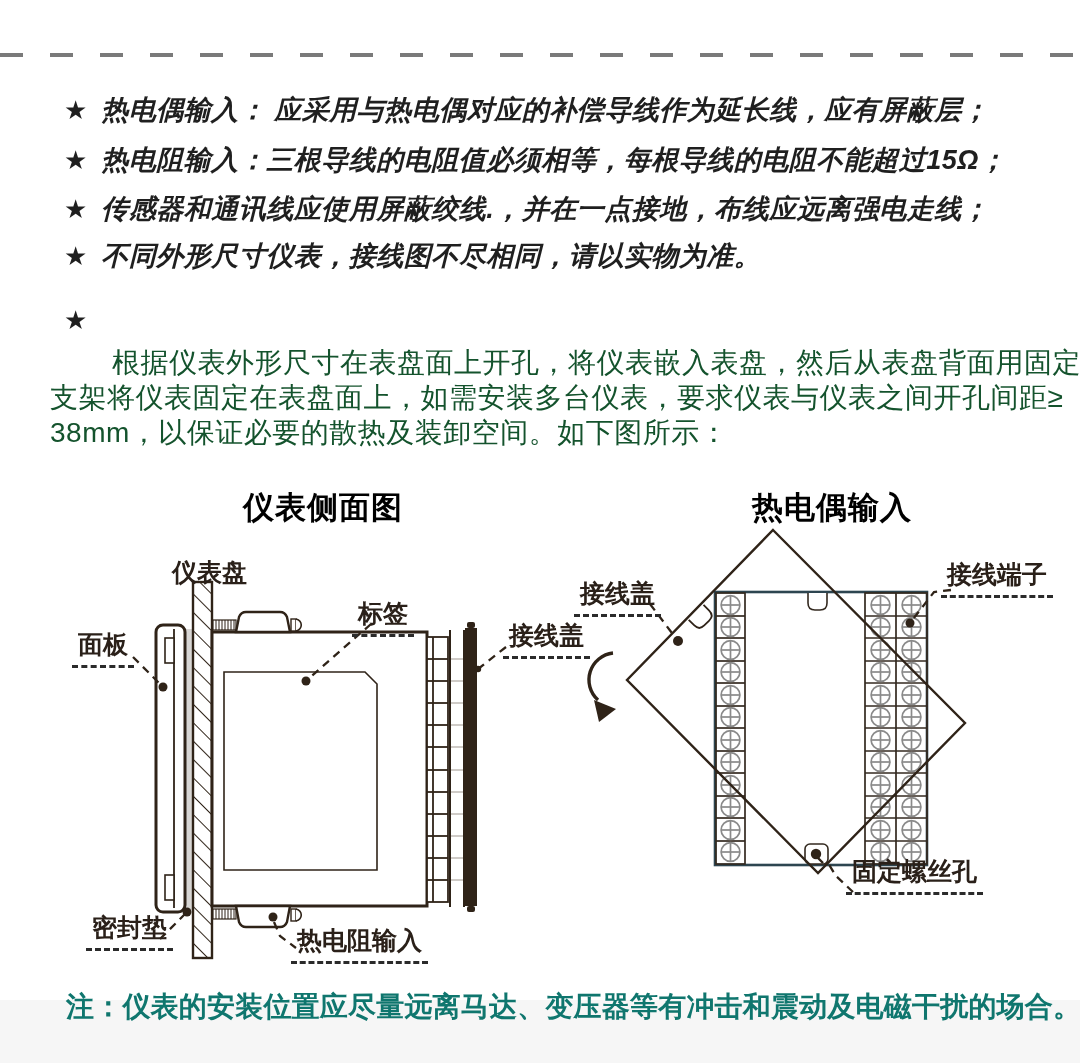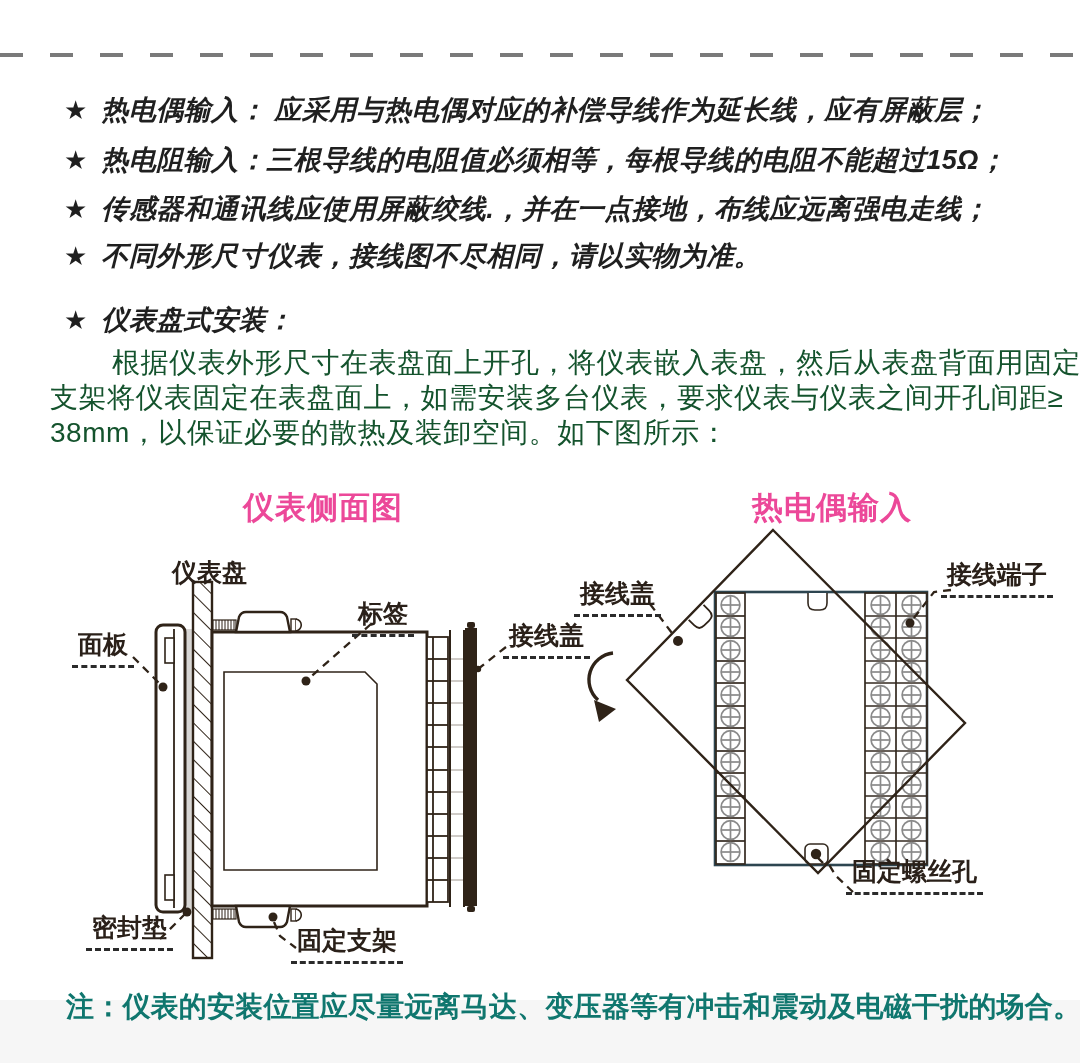--- a/index.html
+++ b/index.html
@@ -6,21 +6,21 @@
   body{width:1080px;height:1063px;position:relative;background:#ffffff;overflow:hidden;
        font-family:"Liberation Sans","DejaVu Sans",sans-serif;}
   .abs{position:absolute;}
   .sep{left:0;top:53px;width:1080px;height:4px;
        background:repeating-linear-gradient(to right,#7a7a7a 0 23px,transparent 23px 50px);}
   .bullet{display:flex;align-items:flex-start;color:#1f1f1f;white-space:nowrap;}
   .bullet .star{font-size:26px;line-height:30px;margin-right:14px;}
   .bullet .btxt{font-size:27px;line-height:30px;font-weight:bold;letter-spacing:0.5px;font-style:italic;}
   .pline{font-size:28px;line-height:30px;font-weight:normal;color:#14532d;white-space:nowrap;letter-spacing:0.5px;}
   .dtitle{font-family:"DejaVu Serif","Liberation Serif",serif;font-size:31px;font-weight:bold;
-          color:#ec4899;white-space:nowrap;letter-spacing:1px;}
+          color:#000000;white-space:nowrap;letter-spacing:1px;}
   .dlabel{font-size:25px;font-weight:bold;color:#2a2019;white-space:nowrap;padding:0 6px 4px;z-index:5;}
   .dlabel.u{border-bottom:3px dashed #2b2b2b;}
   .note{font-size:28px;font-weight:bold;color:#0f766e;white-space:nowrap;z-index:3;letter-spacing:0.2px;}
   .band{left:0;top:1000px;width:1080px;height:63px;background:#f6f6f6;z-index:1;}
   svg.dsvg{position:absolute;z-index:2;}
   .leader{stroke:#2f2318;stroke-width:2.3;stroke-dasharray:8 6;fill:none;}
 </style>
 </head>
 <body>
 
@@ -39,21 +39,20 @@
 <div class="abs bullet" style="left:64px;top:194px;">
   <span class="star">★</span>
   <span class="btxt">传感器和通讯线应使用屏蔽绞线.，并在一点接地，布线应远离强电走线；</span>
 </div>
 <div class="abs bullet" style="left:64px;top:241px;">
   <span class="star">★</span>
   <span class="btxt">不同外形尺寸仪表，接线图不尽相同，请以实物为准。</span>
 </div>
 <div class="abs bullet" style="left:64px;top:305px;">
   <span class="star">★</span>
-  <span class="btxt">仪表盘式安装：</span>
 </div>
 
 <div class="abs pline" style="left:112px;top:348px;">根据仪表外形尺寸在表盘面上开孔，将仪表嵌入表盘，然后从表盘背面用固定</div>
 <div class="abs pline" style="left:50px;top:383px;">支架将仪表固定在表盘面上，如需安装多台仪表，要求仪表与仪表之间开孔间距≥</div>
 <div class="abs pline" style="left:50px;top:418px;">38mm，以保证必要的散热及装卸空间。如下图所示：</div>
 
 <div class="abs dtitle" style="left:243px;top:487px;">仪表侧面图</div>
 <div class="abs dtitle" style="left:752px;top:487px;">热电偶输入</div>
 
 <svg class="dsvg" style="left:70px;top:545px;" width="470" height="430" viewBox="0 0 470 430">
@@ -269,19 +268,19 @@
       <circle cx="325" cy="103" r="4.5" fill="#2f2318"></circle>
     <path class="leader" d="M268,372 L251,356 L243,343"></path>
   </g>
 </svg>
 
 <div class="abs dlabel" style="left:166px;top:556px;">仪表盘</div>
 <div class="abs dlabel u" style="left:72px;top:628px;">面板</div>
 <div class="abs dlabel u" style="left:352px;top:597px;">标签</div>
 <div class="abs dlabel u" style="left:503px;top:619px;">接线盖</div>
 <div class="abs dlabel u" style="left:86px;top:911px;font-family:Liberation Serif, serif;">密封垫</div>
-<div class="abs dlabel u" style="left:291px;top:924px;">固定支架</div>
+<div class="abs dlabel u" style="left:291px;top:924px;">热电阻输入</div>
 
 <div class="abs dlabel u" style="left:574px;top:577px;">接线盖</div>
 <div class="abs dlabel u" style="left:941px;top:558px;">接线端子</div>
 <div class="abs dlabel u" style="left:846px;top:855px;">固定螺丝孔</div>
 
 <div class="abs note" style="left:66px;top:988px;">注：仪表的安装位置应尽量远离马达、变压器等有冲击和震动及电磁干扰的场合。</div>
 
 </body></html>

